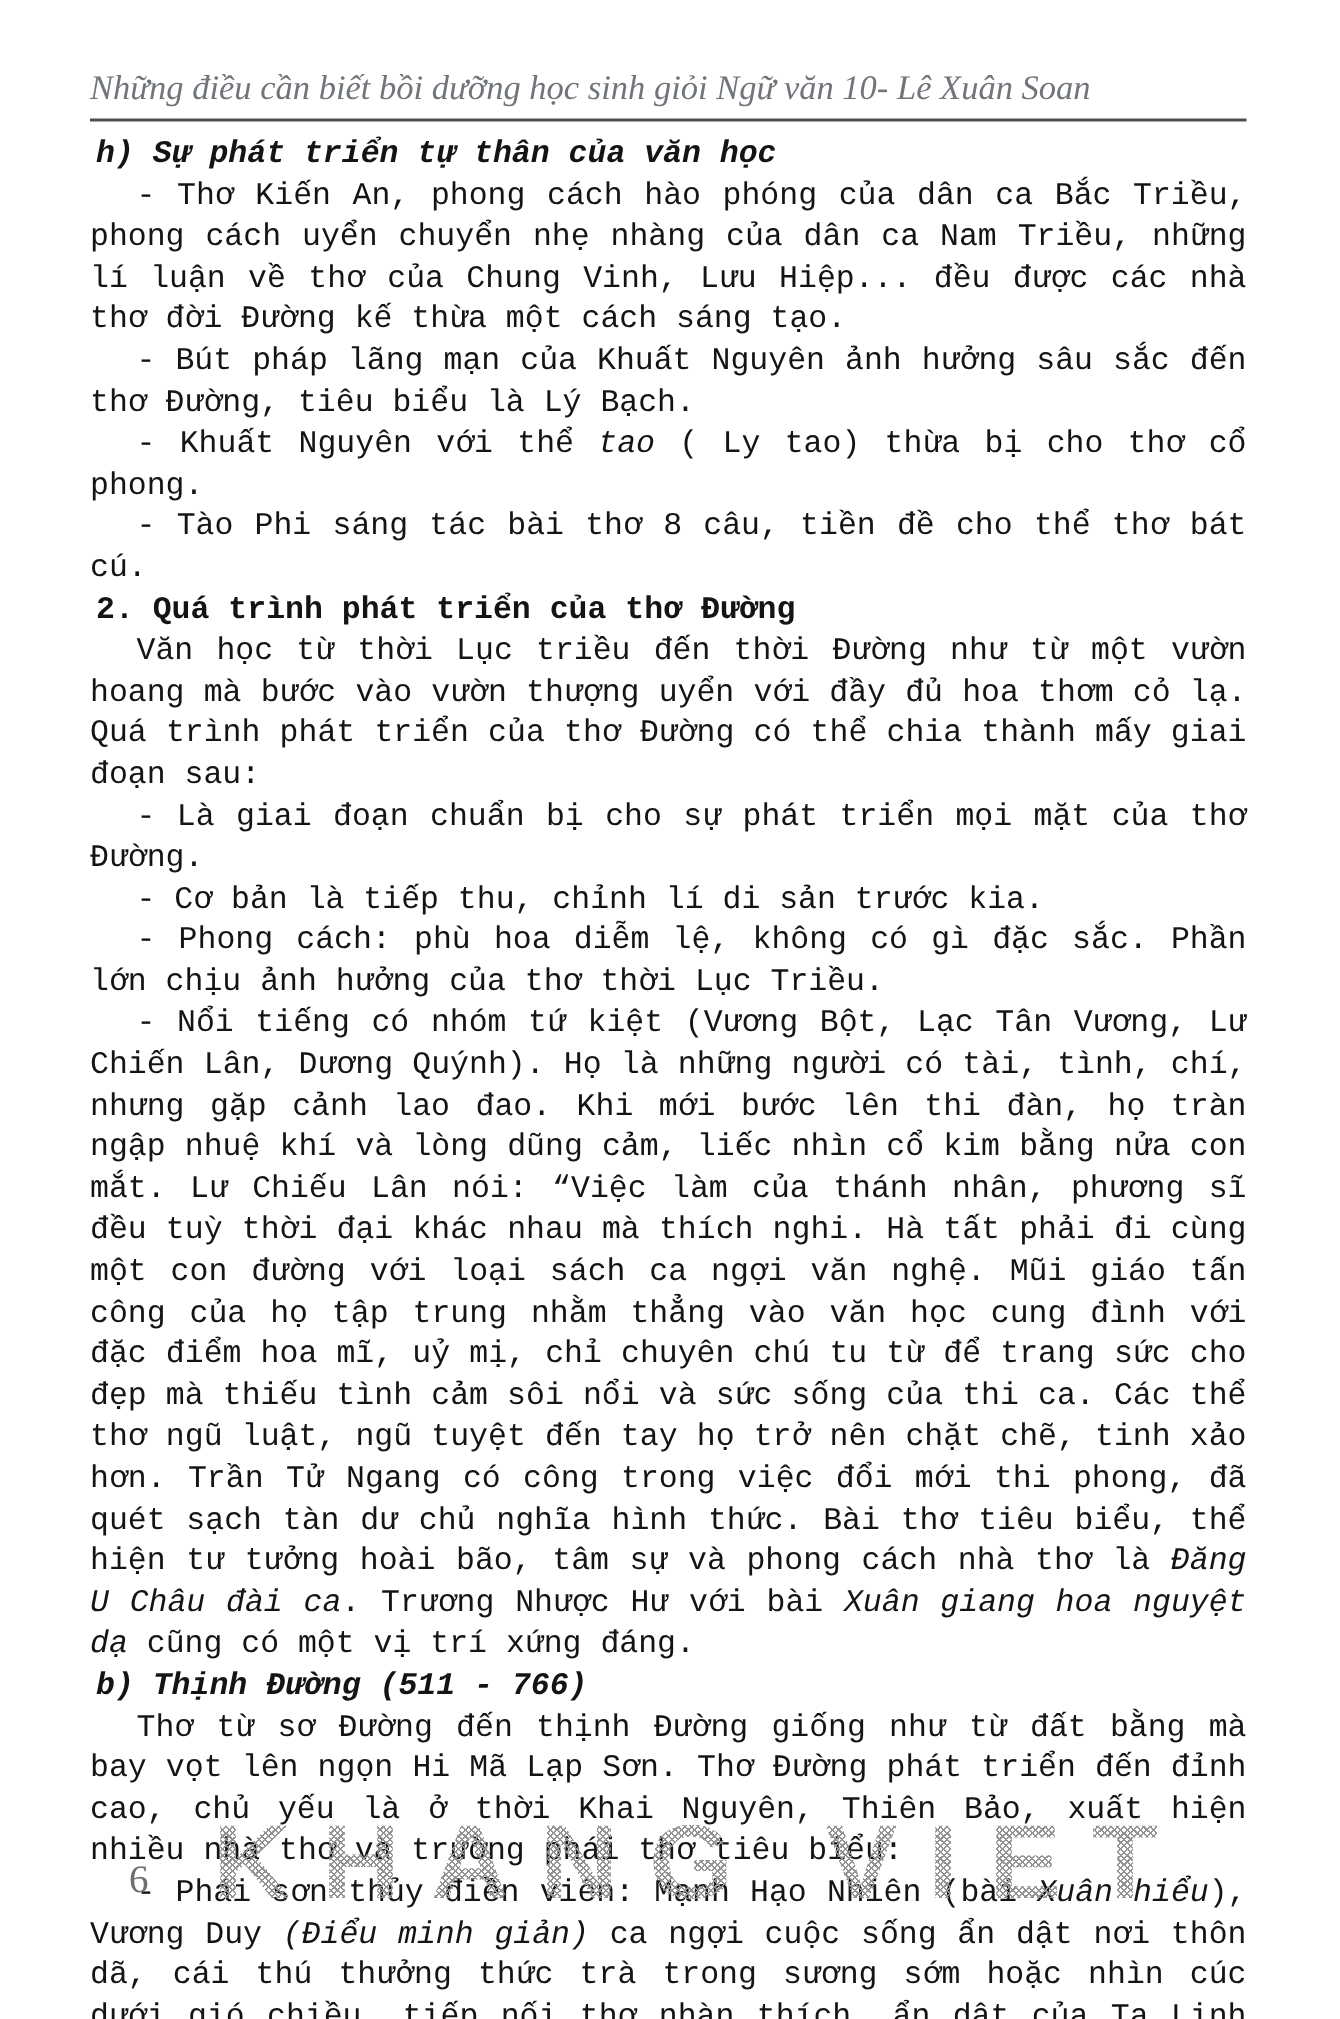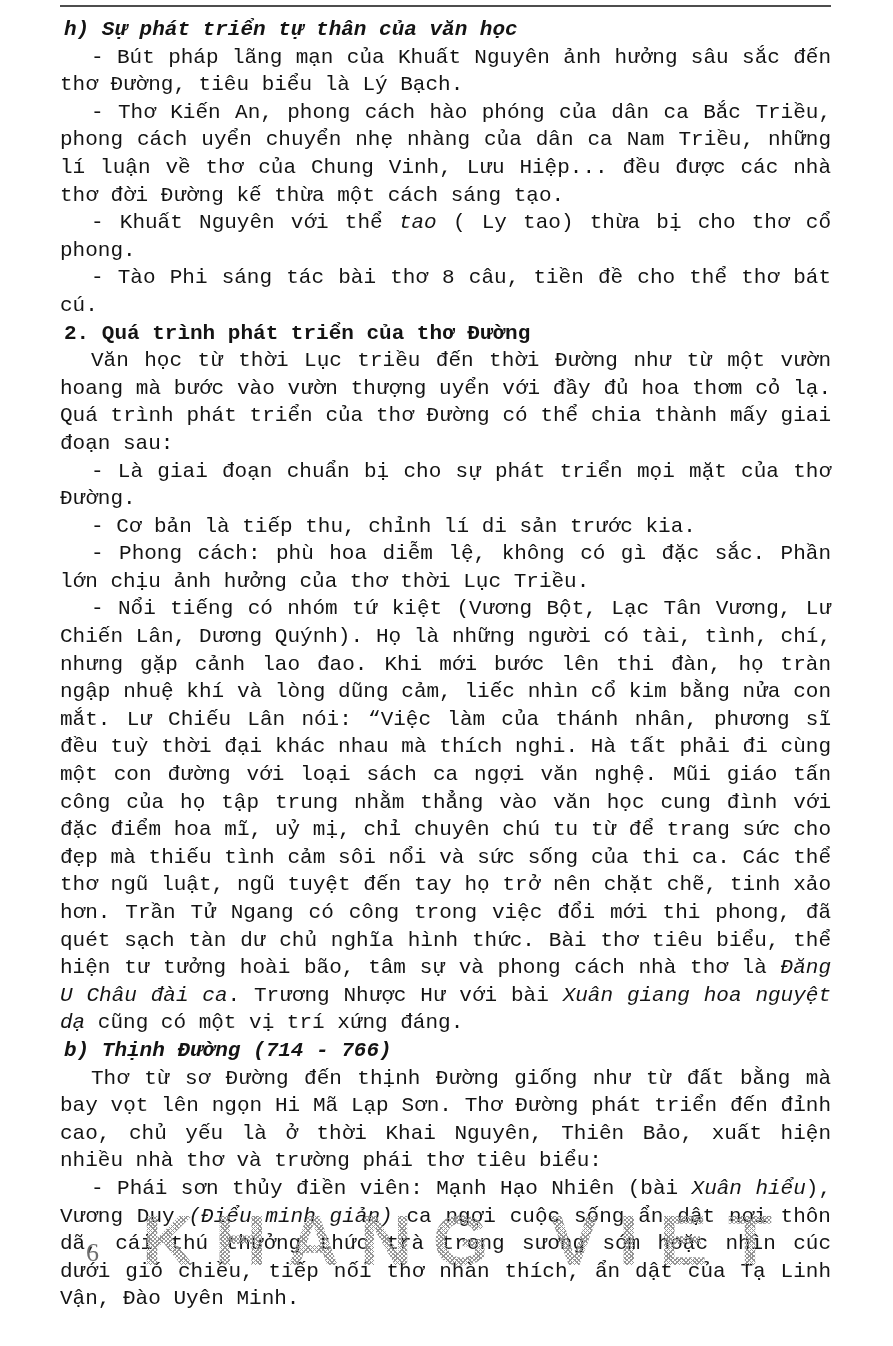--- a/index.html
+++ b/index.html
@@ -66,50 +66,51 @@
     -webkit-background-clip: text;
     background-clip: text;
   }
 </style>
 </head>
 <body>
 
 <div class="page">
 
   <header>
+    <div class="running-title">Những điều cần biết bồi dưỡng học sinh giỏi Ngữ văn 10- Lê Xuân Soan</div>
     <hr class="header-rule">
   </header>
 
   <main class="content">
 
     <p class="p-head-bi">h) Sự phát triển tự thân của văn học</p>
 
 
+    <p class="p-body">- Thơ Kiến An, phong cách hào phóng của dân ca Bắc Triều, phong cách uyển chuyển nhẹ nhàng của dân ca Nam Triều, những lí luận về thơ của Chung Vinh, Lưu Hiệp... đều được các nhà thơ đời Đường kế thừa một cách sáng tạo.</p>
+
     <p class="p-body">- Bút pháp lãng mạn của Khuất Nguyên ảnh hưởng sâu sắc đến thơ Đường, tiêu biểu là Lý Bạch.</p>
-
-    <p class="p-body">- Thơ Kiến An, phong cách hào phóng của dân ca Bắc Triều, phong cách uyển chuyển nhẹ nhàng của dân ca Nam Triều, những lí luận về thơ của Chung Vinh, Lưu Hiệp... đều được các nhà thơ đời Đường kế thừa một cách sáng tạo.</p>
 
     <p class="p-body"><span>- Khuất Nguyên với thể </span><span class="i">tao</span><span> ( Ly tao) thừa bị cho thơ cổ phong.</span></p>
 
     <p class="p-body">- Tào Phi sáng tác bài thơ 8 câu, tiền đề cho thể thơ bát cú.</p>
 
     <p class="p-head-b">2. Quá trình phát triển của thơ Đường</p>
 
     <p class="p-plain">Văn học từ thời Lục triều đến thời Đường như từ một vườn hoang mà bước vào vườn thượng uyển với đầy đủ hoa thơm cỏ lạ. Quá trình phát triển của thơ Đường có thể chia thành mấy giai đoạn sau:</p>
 
 
     <p class="p-body">- Là giai đoạn chuẩn bị cho sự phát triển mọi mặt của thơ Đường.</p>
 
     <p class="p-body">- Cơ bản là tiếp thu, chỉnh lí di sản trước kia.</p>
 
     <p class="p-body">- Phong cách: phù hoa diễm lệ, không có gì đặc sắc. Phần lớn chịu ảnh hưởng của thơ thời Lục Triều.</p>
 
     <p class="p-body"><span>- Nổi tiếng có nhóm tứ kiệt (Vương Bột, Lạc Tân Vương, Lư Chiến Lân, Dương Quýnh). Họ là những người có tài, tình, chí, nhưng gặp cảnh lao đao. Khi mới bước lên thi đàn, họ tràn ngập nhuệ khí và lòng dũng cảm, liếc nhìn cổ kim bằng nửa con mắt. Lư Chiếu Lân nói: “Việc làm của thánh nhân, phương sĩ đều tuỳ thời đại khác nhau mà thích nghi. Hà tất phải đi cùng một con đường với loại sách ca ngợi văn nghệ. Mũi giáo tấn công của họ tập trung nhằm thẳng vào văn học cung đình với đặc điểm hoa mĩ, uỷ mị, chỉ chuyên chú tu từ để trang sức cho đẹp mà thiếu tình cảm sôi nổi và sức sống của thi ca. Các thể thơ ngũ luật, ngũ tuyệt đến tay họ trở nên chặt chẽ, tinh xảo hơn. Trần Tử Ngang có công trong việc đổi mới thi phong, đã quét sạch tàn dư chủ nghĩa hình thức. Bài thơ tiêu biểu, thể hiện tư tưởng hoài bão, tâm sự và phong cách nhà thơ là </span><span class="i">Đăng U Châu đài ca</span><span>. Trương Nhược Hư với bài </span><span class="i">Xuân giang hoa nguyệt dạ</span><span> cũng có một vị trí xứng đáng.</span></p>
 
-    <p class="p-head-bi">b) Thịnh Đường (714 - 766)</p>
+    <p class="p-head-bi">b) Thịnh Đường (511 - 766)</p>
 
     <p class="p-plain">Thơ từ sơ Đường đến thịnh Đường giống như từ đất bằng mà bay vọt lên ngọn Hi Mã Lạp Sơn. Thơ Đường phát triển đến đỉnh cao, chủ yếu là ở thời Khai Nguyên, Thiên Bảo, xuất hiện nhiều nhà thơ và trường phái thơ tiêu biểu:</p>
 
     <p class="p-body"><span>- Phái sơn thủy điền viên: Mạnh Hạo Nhiên (bài </span><span class="i">Xuân hiểu</span><span>), Vương Duy </span><span class="i">(Điểu minh giản)</span><span> ca ngợi cuộc sống ẩn dật nơi thôn dã, cái thú thưởng thức trà trong sương sớm hoặc nhìn cúc dưới gió chiều, tiếp nối thơ nhàn thích, ẩn dật của Tạ Linh Vận, Đào Uyên Minh.</span></p>
 
   </main>
 
   <footer>
     <span class="pagenum">6</span>
     <div class="watermark">KHANG VIET</div>

